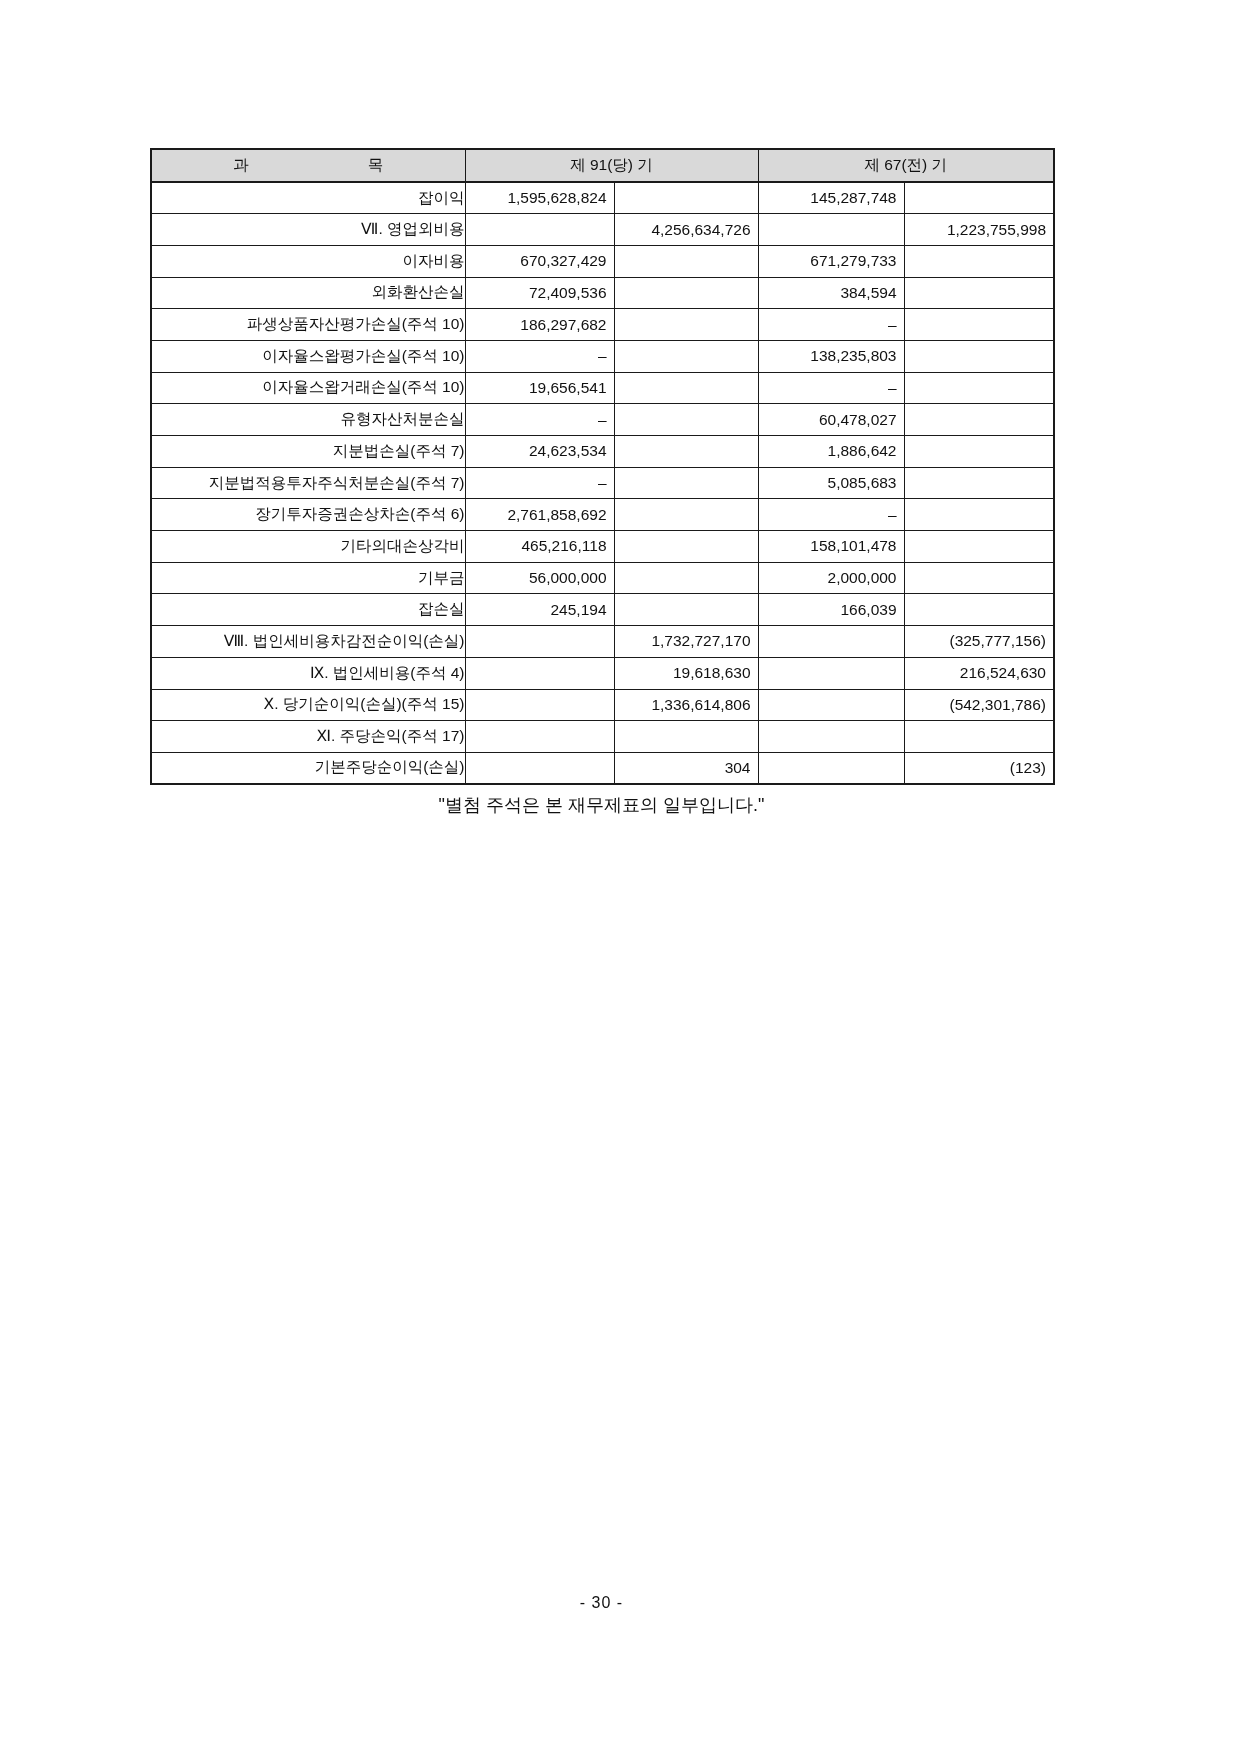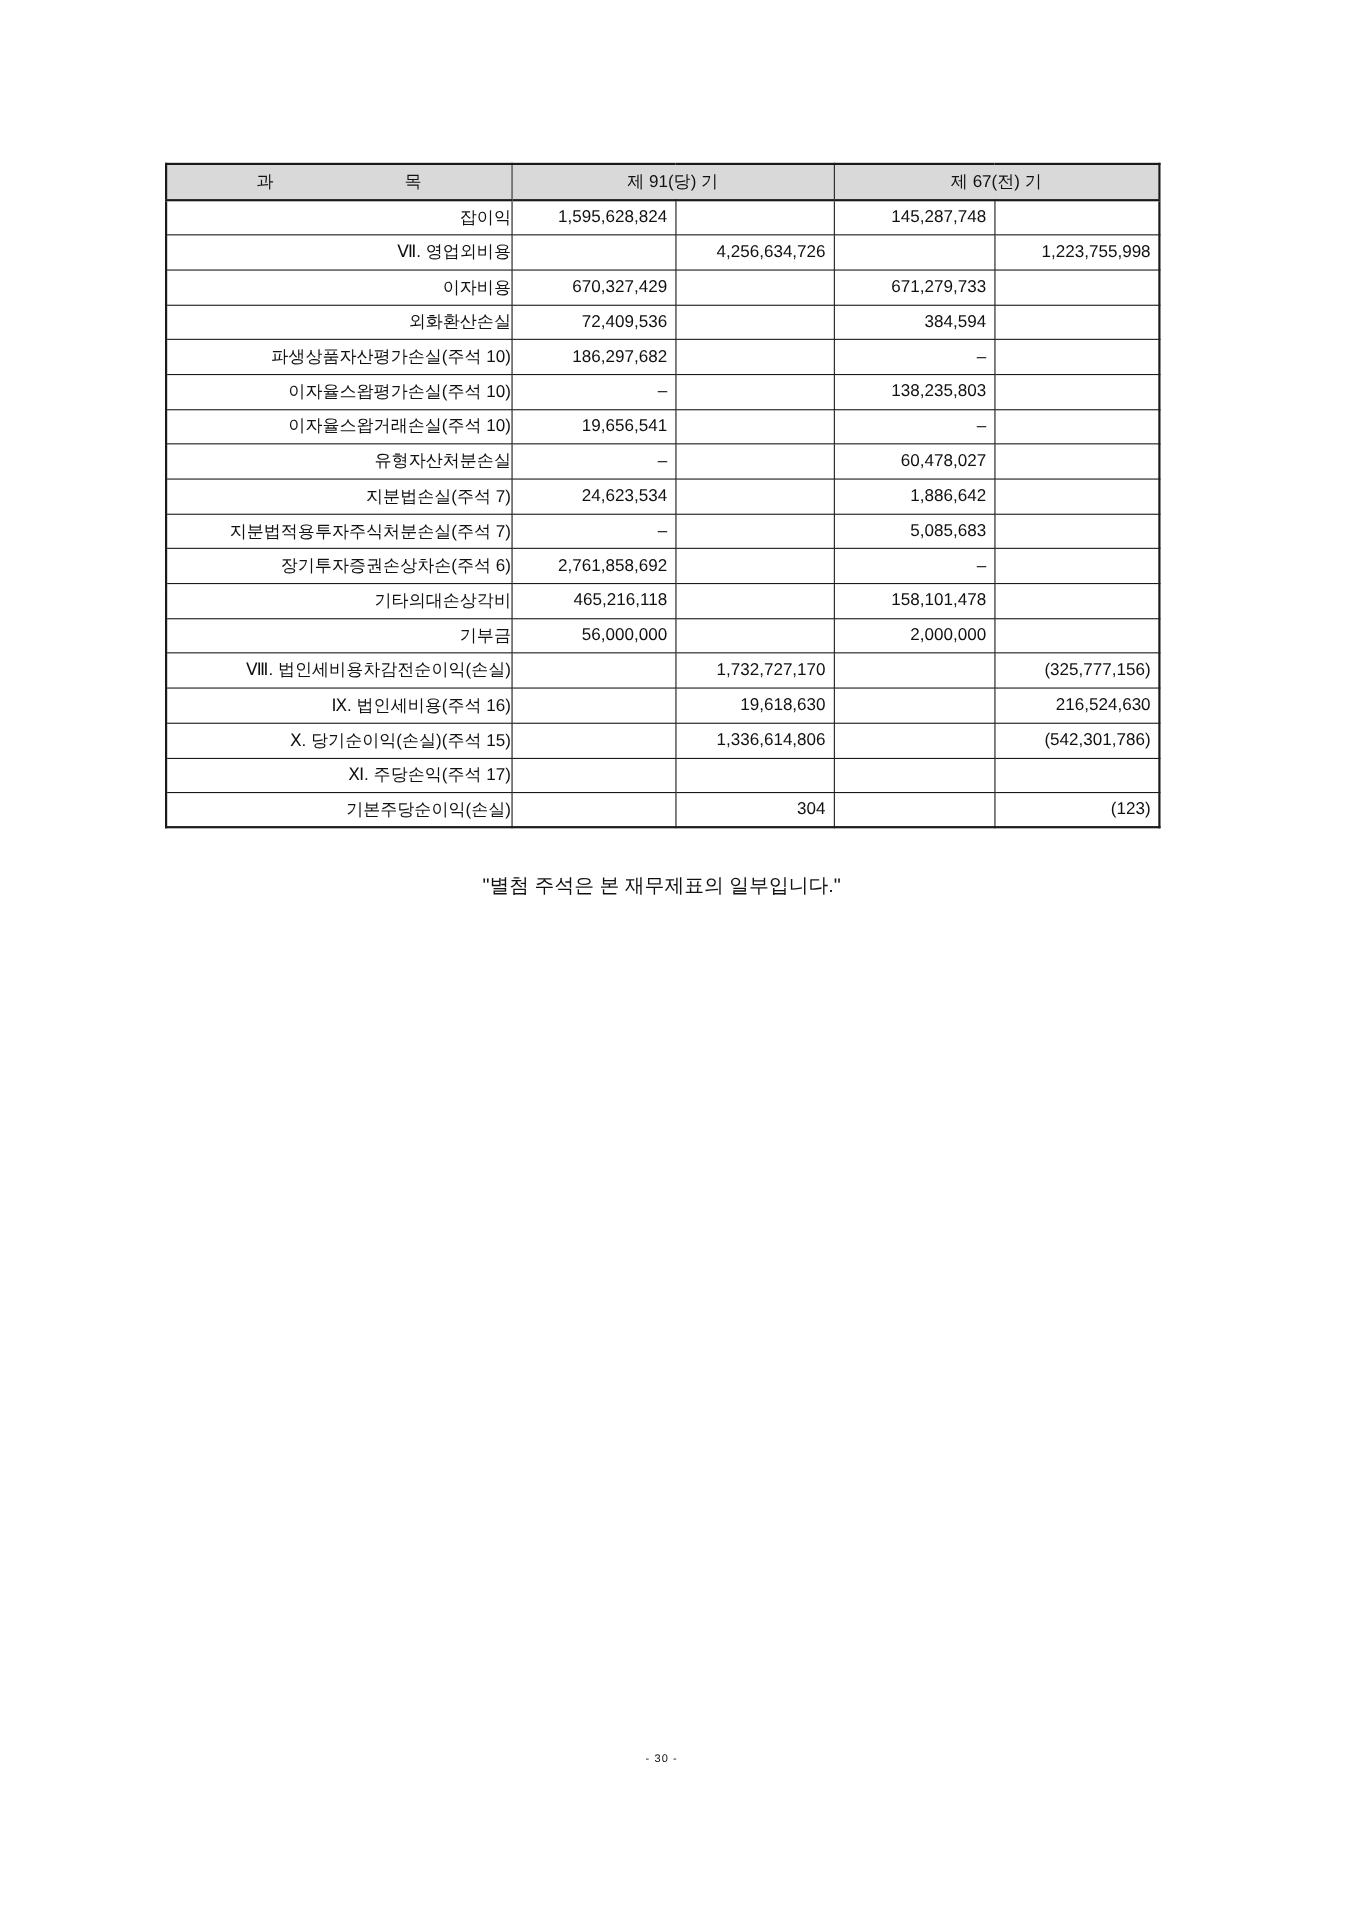--- a/index.html
+++ b/index.html
@@ -61,21 +61,21 @@
     text-align: center;
     font-size: 18px;
     color: #111111;
   }
   .page-number {
     position: absolute;
     left: 150px;
     top: 1594px;
     width: 903px;
     text-align: center;
-    font-size: 10px;
+    font-size: 16px;
     color: #111111;
     letter-spacing: 1px;
   }
 </style>
 </head>
 <body>
 
 <div class="page">
 
   <div class="fin-table-wrap">
@@ -318,38 +318,55 @@
             </td>
             <td class="num">
               <span class="val">2,000,000</span>
             </td>
             <td class="num">
               <span class="val"></span>
             </td>
           </tr>
           <tr>
             <td class="label">
+              <span class="lbl indent">잡손실</span>
+            </td>
+            <td class="num">
+              <span class="val">245,194</span>
+            </td>
+            <td class="num">
+              <span class="val"></span>
+            </td>
+            <td class="num">
+              <span class="val">166,039</span>
+            </td>
+            <td class="num">
+              <span class="val"></span>
+            </td>
+          </tr>
+          <tr>
+            <td class="label">
               <span class="lbl">Ⅷ. 법인세비용차감전순이익(손실)</span>
             </td>
             <td class="num">
               <span class="val"></span>
             </td>
             <td class="num">
               <span class="val">1,732,727,170</span>
             </td>
             <td class="num">
               <span class="val"></span>
             </td>
             <td class="num">
               <span class="val">(325,777,156)</span>
             </td>
           </tr>
           <tr>
             <td class="label">
-              <span class="lbl">Ⅸ. 법인세비용(주석 16)</span>
+              <span class="lbl">Ⅸ. 법인세비용(주석 4)</span>
             </td>
             <td class="num">
               <span class="val"></span>
             </td>
             <td class="num">
               <span class="val">19,618,630</span>
             </td>
             <td class="num">
               <span class="val"></span>
             </td>

